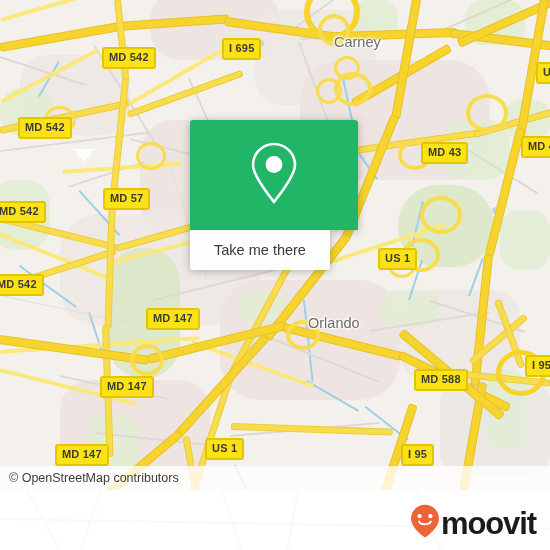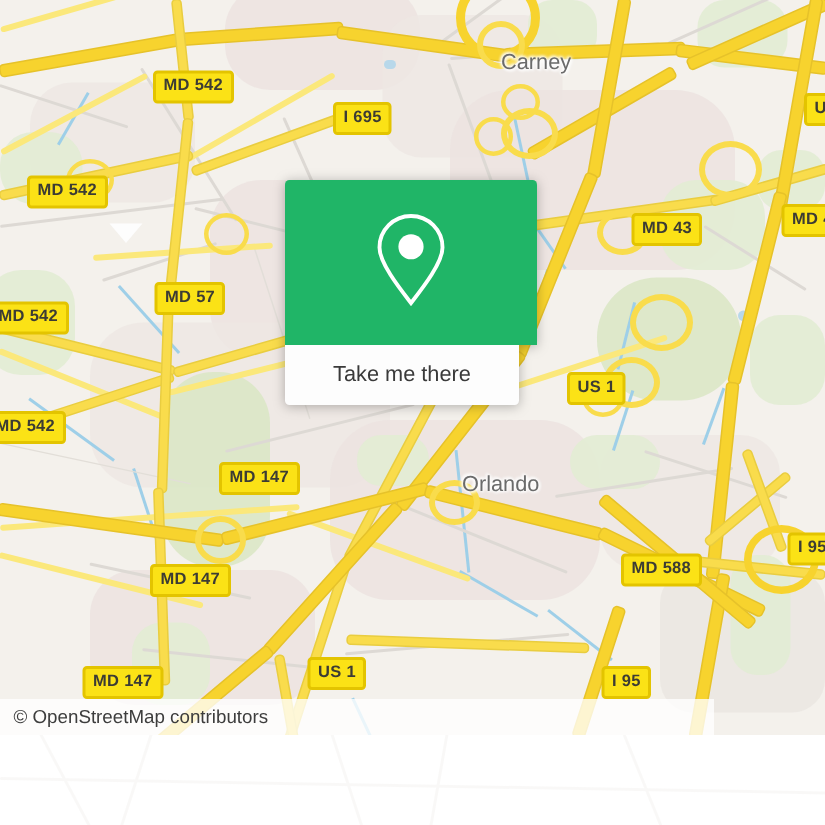--- a/index.html
+++ b/index.html
@@ -38,27 +38,27 @@
   }
   .place{
     position:absolute;color:#6b6b6b;font-size:14.5px;white-space:nowrap;
     font-family:"Liberation Sans", sans-serif;
     text-shadow:0 0 3px #fff,0 0 3px #fff,0 0 2px #fff,1px 1px 2px #fff,-1px -1px 2px #fff;
   }
 
   
   .popup{position:absolute;left:190px;top:120px;width:168px;filter:drop-shadow(0 1px 4px rgba(0,0,0,.28));}
   .popup-top{width:168px;height:110px;background:#20b567;border-radius:3px 3px 0 0;display:flex;align-items:center;justify-content:center;}
-  .popup-bar{width:156px;height:40px;background:#fdfdfd;border-radius:0 0 3px 3px;display:flex;align-items:center;justify-content:center;}
+  .popup-bar{width:140px;height:40px;background:#fdfdfd;border-radius:0 0 3px 3px;display:flex;align-items:center;justify-content:center;}
   .popup-bar span{color:#3a3a3a;font-size:14.5px;}
   .popup-tail{position:absolute;left:73px;top:149px;width:0;height:0;
     border-left:11px solid transparent;border-right:11px solid transparent;border-top:13px solid #fdfdfd;}
 
   
-  .attrib{position:absolute;left:0;top:466px;width:476px;height:24px;background:rgba(255,255,255,.78);display:flex;align-items:center;}
+  .attrib{position:absolute;left:0;top:466px;width:550px;height:24px;background:rgba(255,255,255,.78);display:flex;align-items:center;}
   .attrib span{font-size:12.5px;color:#3d3d3d;padding-left:9px;}
 
   
   .footer{position:absolute;left:0;top:490px;width:550px;height:60px;background:#ffffff;display:flex;align-items:center;overflow:hidden;}
   .footer-ghost{position:absolute;inset:0;opacity:.16;}
   .footer-title{position:relative;font-size:16.5px;color:#2b2b2b;padding-left:19px;z-index:2;}
   .brand{position:absolute;right:14px;top:14px;display:flex;align-items:center;z-index:2;}
   .brand-text{font-size:31px;color:#1b1b1b;letter-spacing:-1.1px;line-height:1;font-weight:bold;margin-left:1px;}
 </style>
 </head>
@@ -205,21 +205,21 @@
     <div class="patch" style="left:402px;top:238px;width:30px;height:26px;border:4px solid #f9dc4c;border-radius:50%;background:transparent;"></div>
     <div class="patch" style="left:388px;top:252px;width:22px;height:20px;border:3px solid #f9dc4c;border-radius:50%;background:transparent;"></div>
     <div class="patch" style="left:286px;top:320px;width:26px;height:22px;border:4px solid #f9dc4c;border-radius:50%;background:transparent;"></div>
     <div class="patch" style="left:496px;top:350px;width:40px;height:36px;border:5px solid #f7d32e;border-radius:50%;background:transparent;"></div>
     <div class="patch" style="left:136px;top:142px;width:24px;height:22px;border:3px solid #f9dc4c;border-radius:50%;background:transparent;"></div>
     <div class="patch" style="left:44px;top:106px;width:26px;height:22px;border:3px solid #f9dc4c;border-radius:50%;background:transparent;"></div>
     <div class="patch" style="left:130px;top:344px;width:26px;height:24px;border:4px solid #f9dc4c;border-radius:50%;background:transparent;"></div>
 
     <div>
       <div class="shield" style="left:102px;top:47px;">MD 542</div>
-      <div class="shield" style="left:222px;top:38px;margin-top:30px;">I 695</div>
+      <div class="shield" style="left:222px;top:38px;">I 695</div>
       <div class="shield" style="left:18px;top:117px;">MD 542</div>
       <div class="shield" style="left:103px;top:188px;">MD 57</div>
       <div class="shield" style="left:-8px;top:201px;">MD 542</div>
       <div class="shield" style="left:421px;top:142px;">MD 43</div>
       <div class="shield" style="left:521px;top:136px;">MD 43</div>
       <div class="shield" style="left:536px;top:62px;">US 1</div>
       <div class="shield" style="left:378px;top:248px;">US 1</div>
       <div class="shield" style="left:-10px;top:274px;">MD 542</div>
       <div class="shield" style="left:146px;top:308px;">MD 147</div>
       <div class="shield" style="left:100px;top:376px;">MD 147</div>
@@ -255,15 +255,26 @@
 
   <div class="footer">
     <div class="footer-ghost">
       <div class="rd rd-min" style="left:20px;top:-16px;width:120px;transform:rotate(62deg);"></div>
       <div class="rd rd-min" style="left:105px;top:-10px;width:110px;transform:rotate(108deg);"></div>
       <div class="rd rd-min" style="left:216px;top:-20px;width:120px;transform:rotate(72deg);"></div>
       <div class="rd rd-min" style="left:300px;top:-6px;width:110px;transform:rotate(100deg);"></div>
       <div class="rd rd-min" style="left:410px;top:-18px;width:110px;transform:rotate(68deg);"></div>
       <div class="rd rd-min" style="left:0px;top:28px;width:560px;transform:rotate(1deg);"></div>
     </div>
+    <div class="brand">
+      <span>
+        <svg width="30" height="34" viewBox="0 0 30 34" aria-hidden="true">
+          <path d="M15 0.8 C7.2 0.8 1 7 1 14.8 C1 23 11 31 15 33.6 C19 31 29 23 29 14.8 C29 7 22.8 0.8 15 0.8 Z" fill="#ec6437"></path>
+          <circle cx="9.6" cy="12.2" r="2.1" fill="#ffffff"></circle>
+          <circle cx="20.4" cy="12.2" r="2.1" fill="#ffffff"></circle>
+          <path d="M9.2 17.6 C11 21.2 19 21.2 20.8 17.6" fill="none" stroke="#ffffff" stroke-width="2.1" stroke-linecap="round"></path>
+        </svg>
+      </span>
+      <span class="brand-text">moovit</span>
+    </div>
   </div>
 
 </div>
 
 </body></html>

